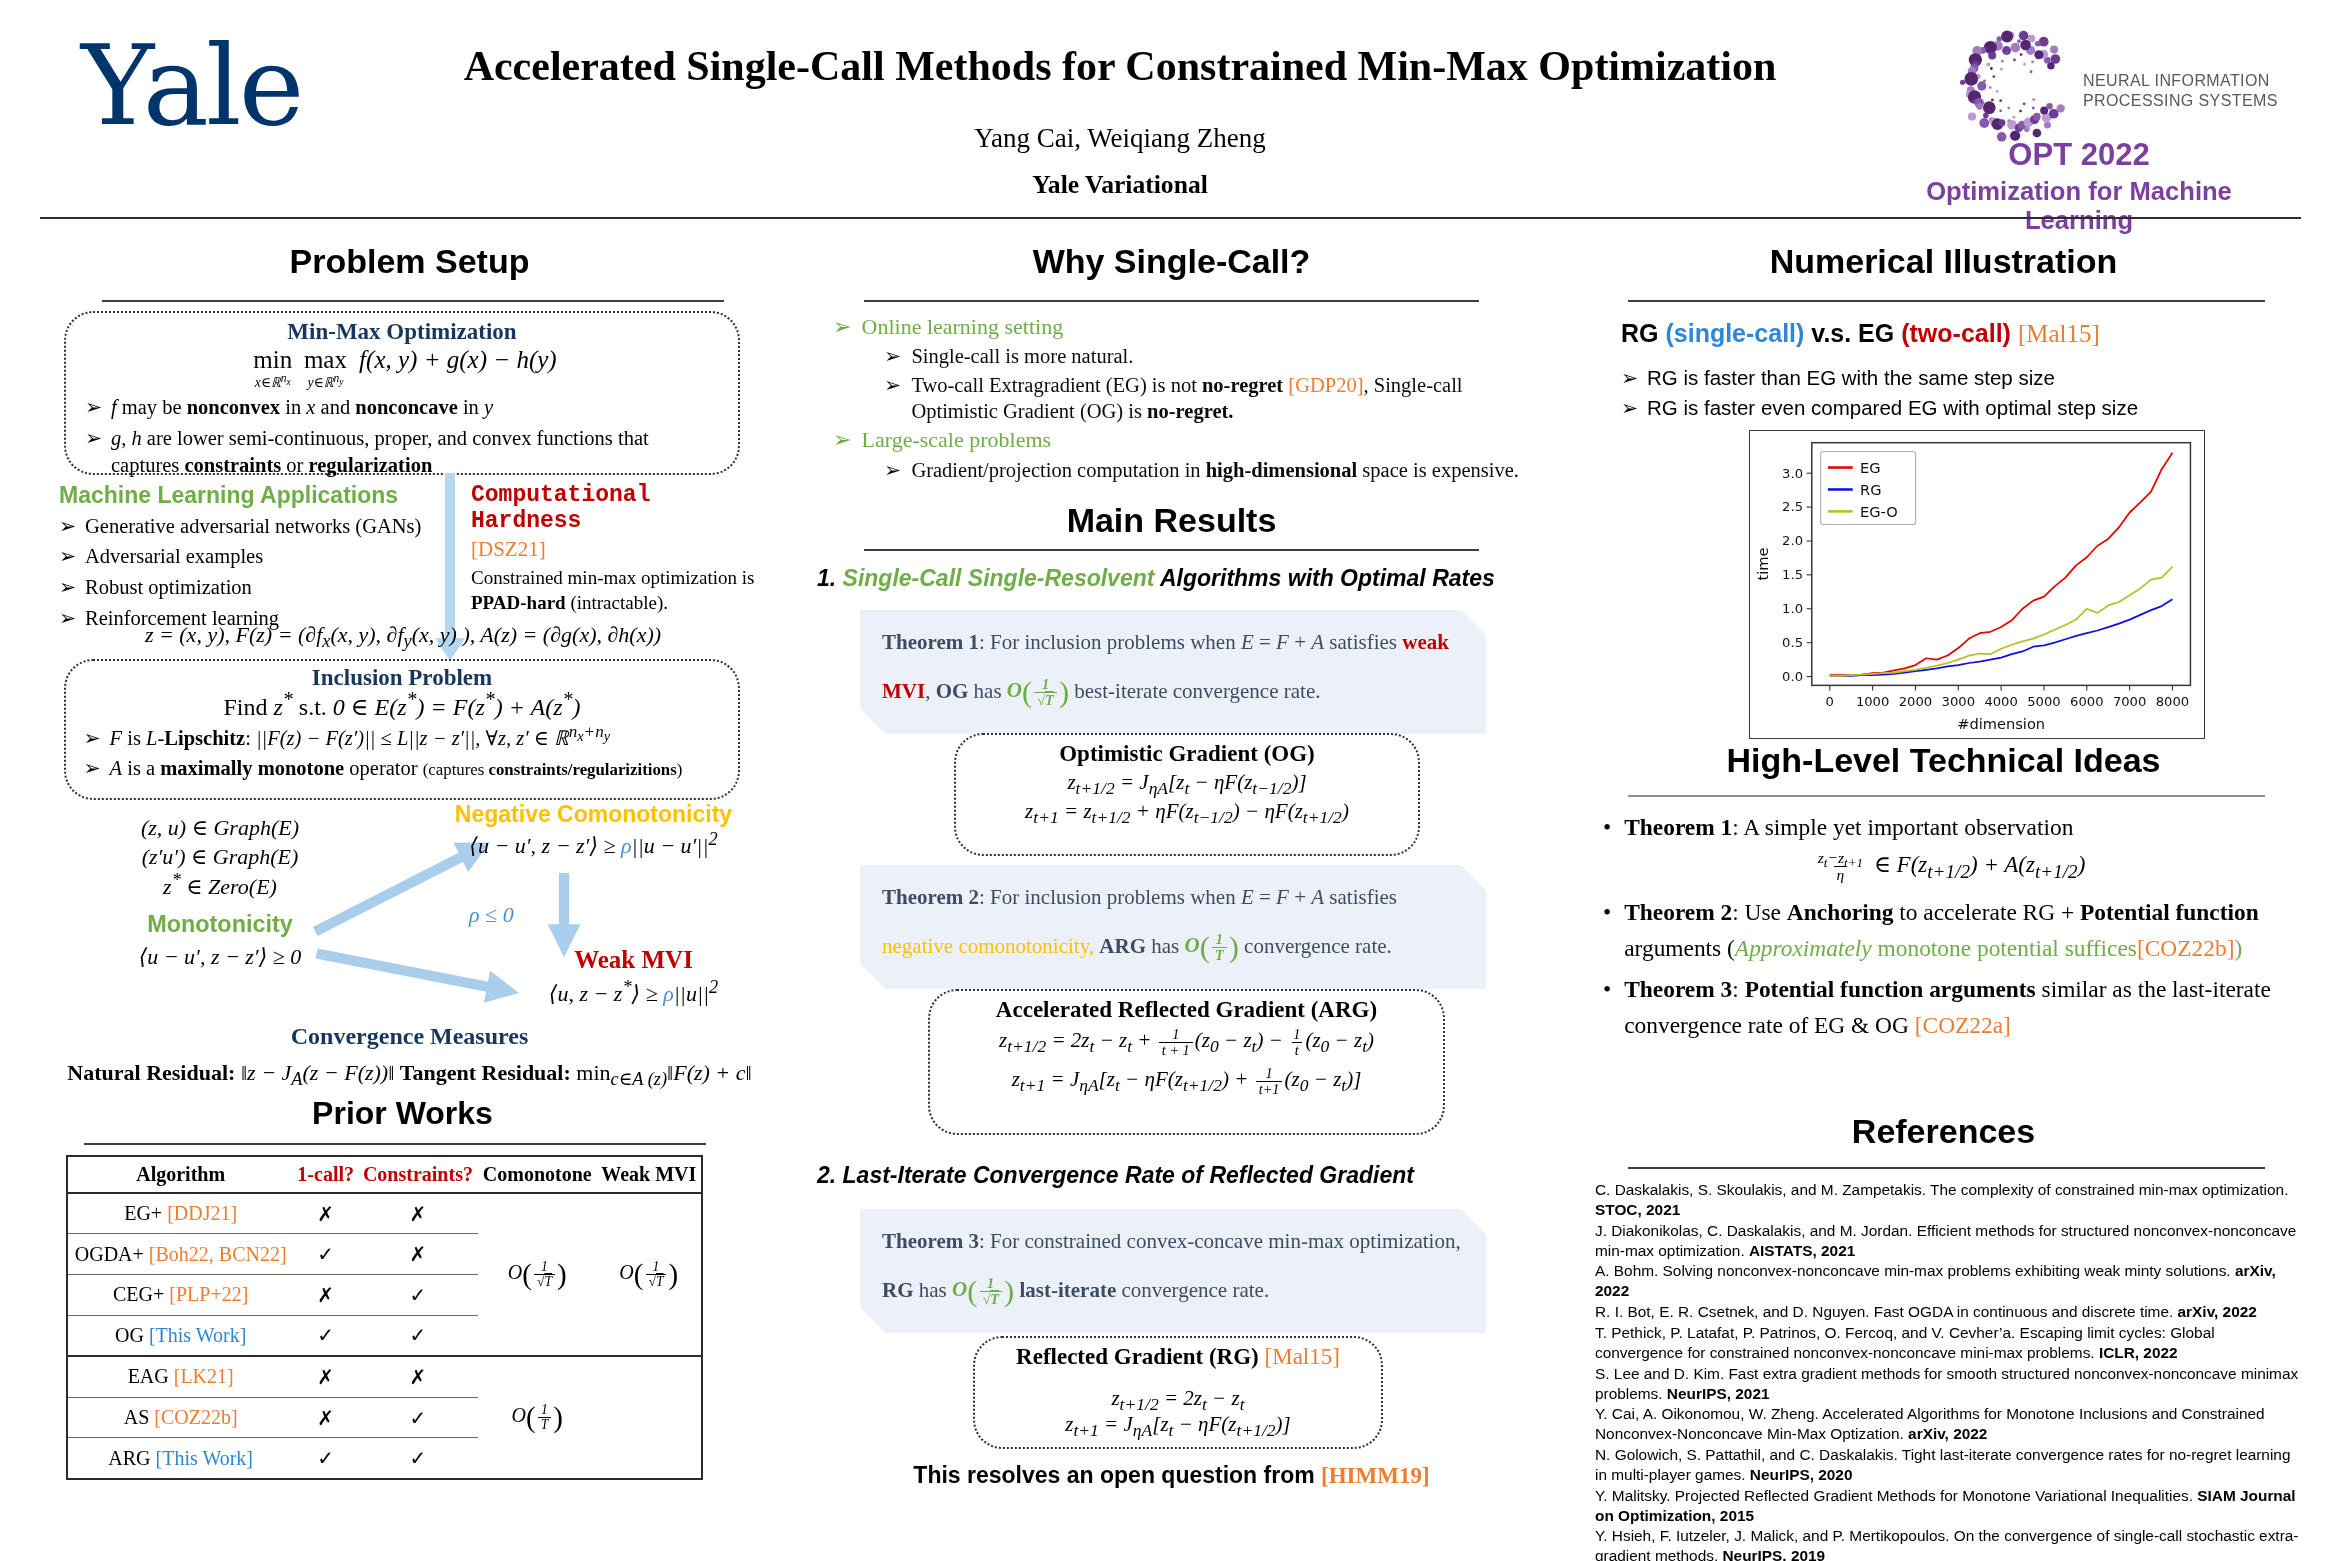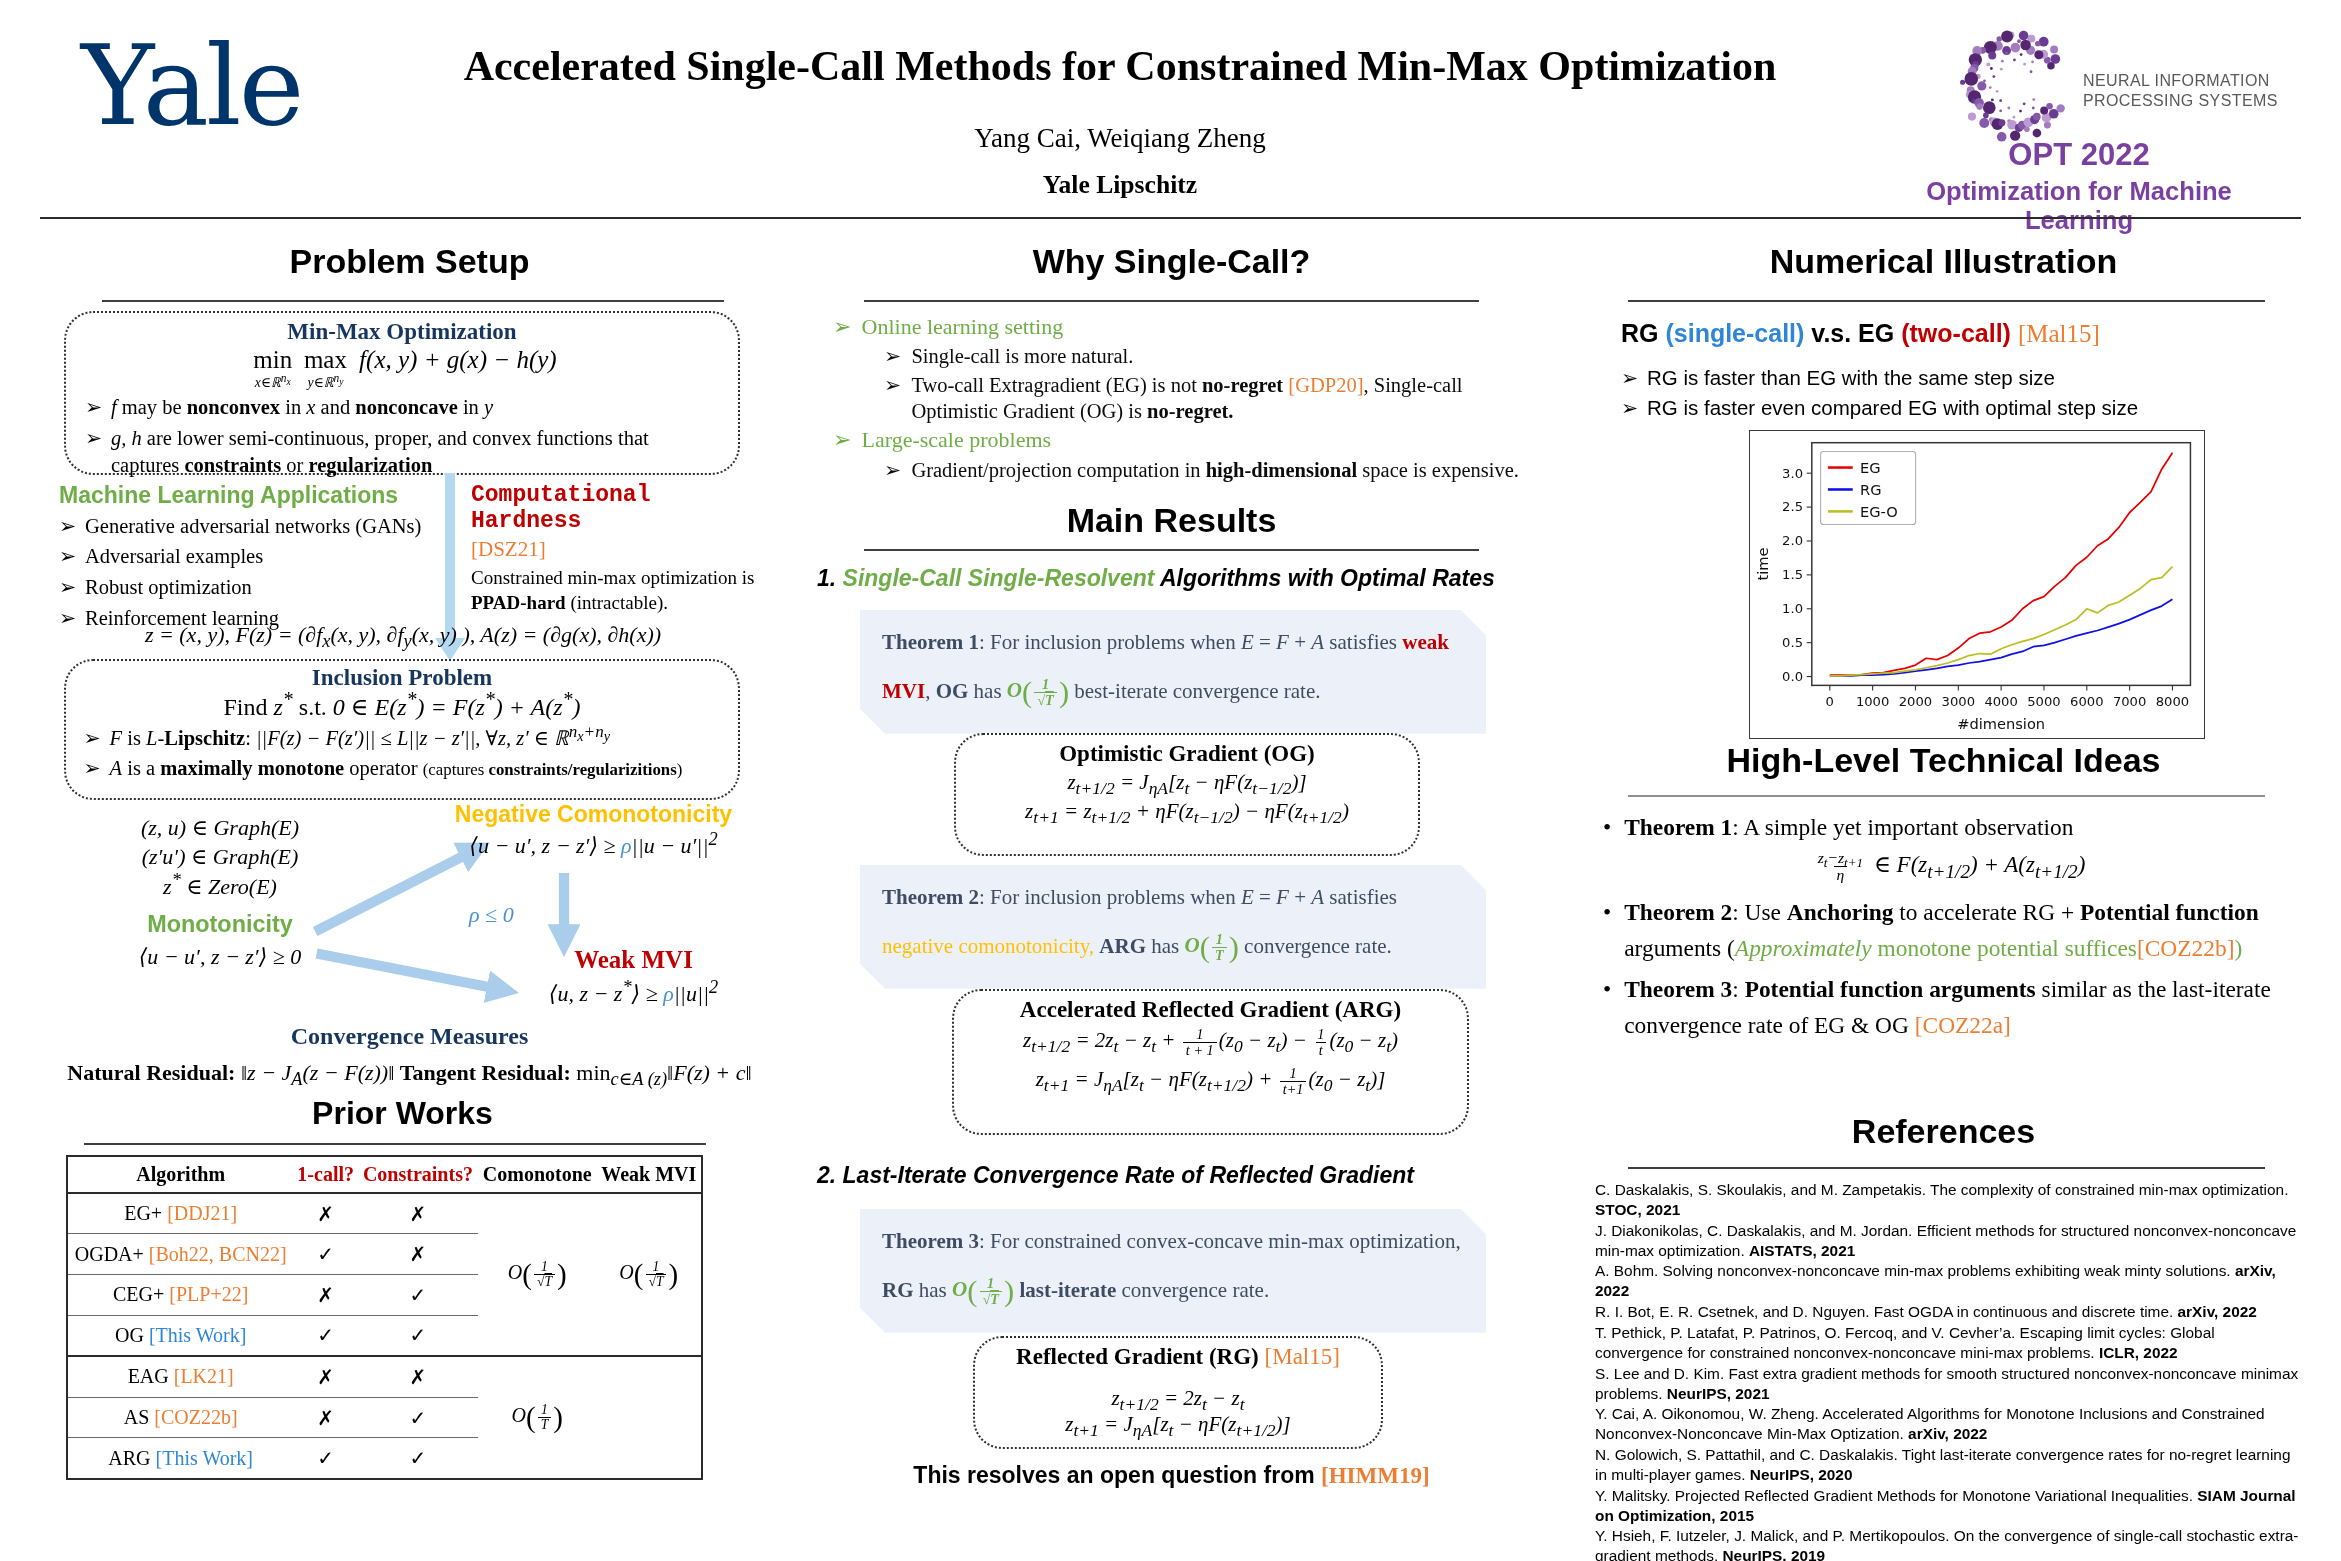--- a/index.html
+++ b/index.html
@@ -62,21 +62,21 @@
 </style>
 </head>
 <body>
 
 <div class="poster">
 
   <div class="abs" style="left:81px;top:20.5px;width:263px;font-family:'DejaVu Serif',serif;font-size:111px;color:#00356B;letter-spacing:-2.9px;">Yale</div>
 
   <div class="abs serif" style="left:366px;top:42px;width:1508px;text-align:center;font-size:42px;font-weight:bold;">Accelerated Single-Call Methods for Constrained Min-Max Optimization</div>
   <div class="abs serif" style="left:366px;top:123px;width:1508px;text-align:center;font-size:27px;">Yang Cai, Weiqiang Zheng</div>
-  <div class="abs serif" style="left:366px;top:170px;width:1508px;text-align:center;font-size:25.6px;font-weight:bold;">Yale Lipschitz</div>
+  <div class="abs serif" style="left:366px;top:170px;width:1508px;text-align:center;font-size:25.6px;font-weight:bold;">Yale Variational</div>
 
   <div class="abs" style="left:1874px;top:7.3px;width:439px;height:205px;">
     <svg id="nips-swirl" class="abs" style="left:81px;top:18.3px;" width="117" height="117" viewBox="0 0 100 100">
         <circle cx="82.0" cy="34.0" r="3.2" fill="#53266f"></circle>
         <circle cx="85.8" cy="28.2" r="4.1" fill="#6b3d92"></circle>
         <circle cx="78.9" cy="29.2" r="2.9" fill="#8659ab"></circle>
         <circle cx="84.7" cy="20.0" r="3.4" fill="#a37cc0"></circle>
         <circle cx="75.8" cy="24.2" r="3.8" fill="#bb9bd1"></circle>
         <circle cx="71.7" cy="24.6" r="3.9" fill="#53266f"></circle>
         <circle cx="75.8" cy="13.4" r="4.2" fill="#6b3d92"></circle>
@@ -377,21 +377,21 @@
     <div class="boxtitle">Optimistic Gradient (OG)</div>
     <div class="math fline" style="margin-top:2.9px;">z<sub>t+1/2</sub> = J<sub>ηA</sub>[z<sub>t</sub> − ηF(z<sub>t−1/2</sub>)]</div>
     <div class="math fline" style="margin-top:4.4px;">z<sub>t+1</sub> = z<sub>t+1/2</sub> + ηF(z<sub>t−1/2</sub>) − ηF(z<sub>t+1/2</sub>)</div>
   </div>
 
   <div class="thmbox serif" style="left:860px;top:865px;width:626px;"><span class="thmb">Theorem 2</span>: For inclusion problems when <i>E</i> = <i>F</i> + <i>A</i> satisfies <span class="gold">negative comonotonicity,</span> <b>ARG</b> has <span class="grate"><i>O</i><span class="big">(</span><span class="frac">
           <span class="fn">1</span>
           <span class="fd">T</span>
         </span><span class="big">)</span></span> convergence rate.</div>
 
-  <div class="dotbox" style="left:952px;top:989px;width:517px;height:146px;padding:5.9px 14.6px;">
+  <div class="dotbox" style="left:928px;top:989px;width:517px;height:146px;padding:5.9px 14.6px;">
     <div class="boxtitle">Accelerated Reflected Gradient (ARG)</div>
     <div class="math fline" style="margin-top:4.4px;">z<sub>t+1/2</sub> = 2z<sub>t</sub> − z<sub>t</sub> + <span class="frac">
           <span class="fn">1</span>
           <span class="fd">t + 1</span>
         </span>(z<sub>0</sub> − z<sub>t</sub>) − <span class="frac">
           <span class="fn">1</span>
           <span class="fd">t</span>
         </span>(z<sub>0</sub> − z<sub>t</sub>)</div>
     <div class="math fline" style="margin-top:7.3px;">z<sub>t+1</sub> = J<sub>ηA</sub>[z<sub>t</sub> − ηF(z<sub>t+1/2</sub>) + <span class="frac">
           <span class="fn">1</span>

